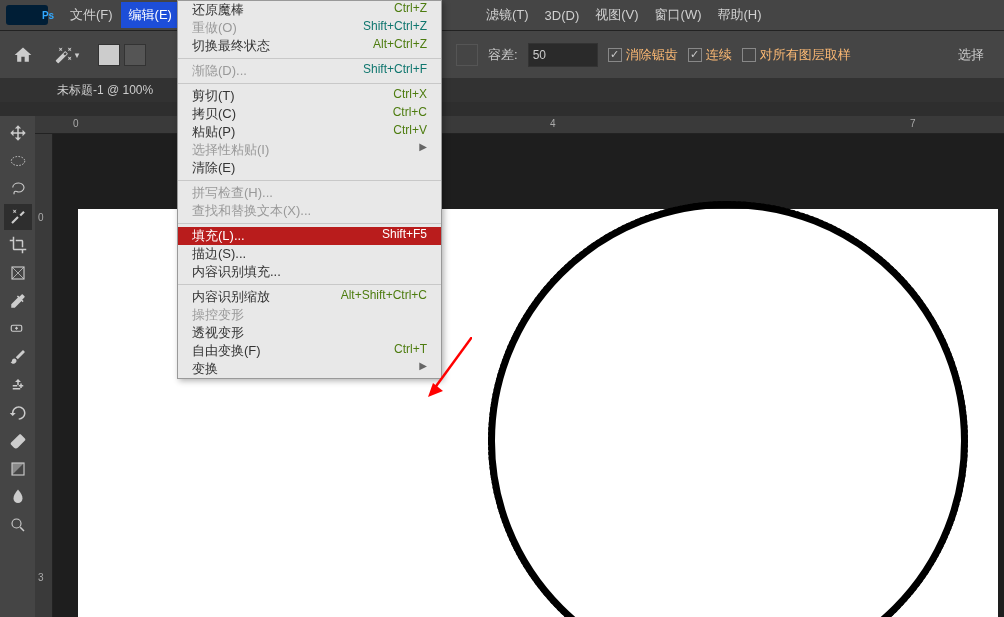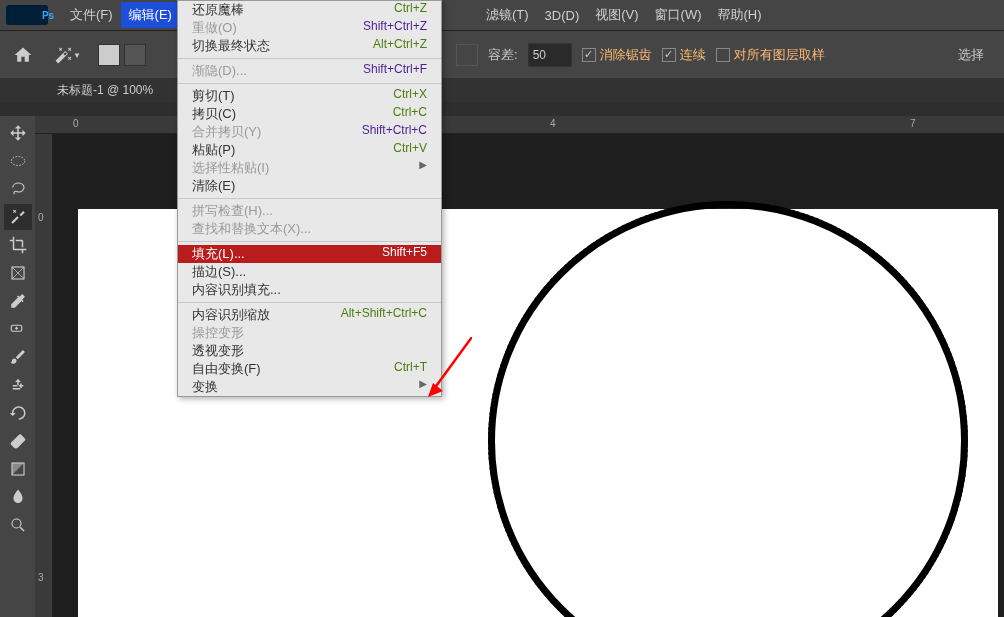--- a/index.html
+++ b/index.html
@@ -12,21 +12,21 @@
     .menu-item.active { background: #1d4ed8; color: #fff; }
     
     
     .options-bar { height: 48px; background: #454545; display: flex; align-items: center; padding: 0 10px; gap: 10px; border-top: 1px solid #222; }
     .home-btn { width: 26px; height: 26px; display: flex; align-items: center; justify-content: center; color: #ccc; }
     .wand-btn { width: 42px; height: 28px; display: flex; align-items: center; justify-content: center; color: #ccc; gap: 2px; }
     .opt-group { display: flex; align-items: center; gap: 4px; }
     .opt-btn { width: 22px; height: 22px; background: #2a2a2a; border: 1px solid #333; }
     .opt-btn.filled { background: #ccc; }
     .opt-label { color: #ccc; font-size: 13px; }
-    .opt-input { width: 44px; height: 24px; background: #2a2a2a; border: 1px solid #333; color: #ccc; font-size: 12px; padding: 0 4px; }
+    .opt-input { width: 70px; height: 24px; background: #2a2a2a; border: 1px solid #333; color: #ccc; font-size: 12px; padding: 0 4px; }
     .opt-check { display: flex; align-items: center; gap: 4px; color: #fdba74; font-size: 13px; }
     .chk { width: 14px; height: 14px; border: 1px solid #888; display: inline-flex; align-items: center; justify-content: center; font-size: 11px; color: #ccc; }
     .chk.on::before { content: "✓"; }
     .select-btn { color: #ccc; font-size: 13px; margin-left: auto; padding: 4px 10px; }
     
     
     .tab-bar { height: 24px; background: #323232; display: flex; align-items: center; padding-left: 45px; }
     .tab { color: #ccc; font-size: 12px; padding: 3px 12px; }
     
     
@@ -47,21 +47,21 @@
     .marching-ants { position: absolute; left: 410px; top: -8px; width: 480px; height: 480px; border: 1px dashed #000; border-radius: 50%; }
     
     
     .dropdown { position: absolute; left: 177px; top: 0; width: 265px; background: #e8e8e8; border: 1px solid #999; box-shadow: 2px 2px 6px rgba(0,0,0,0.3); z-index: 100; }
     .dd-item { display: flex; justify-content: space-between; align-items: flex-start; padding: 0 14px; font-size: 13px; color: #333; cursor: pointer; }
     .dd-item.disabled { color: #999; }
     .dd-item.highlighted { background: #b91c1c; color: #fff; }
     .dd-sep { height: 1px; background: #c8c8c8; margin: 3px 0; }
     .dd-shortcut { color: #4d7c0f; font-size: 12px; }
     .dd-item.highlighted .dd-shortcut { color: #fff; }
-    .dd-item.disabled .dd-shortcut { color: #4c1d95; }
+    .dd-item.disabled .dd-shortcut { color: #0f766e; }
     .dd-arrow { font-size: 10px; color: #666; }
     
     
     .red-arrow { position: absolute; left: 428px; top: 337px; width: 44px; height: 60px; z-index: 200; pointer-events: none; }
   </style>
 </head>
 <body>
 
 <div class="menu-bar">
   <div class="ps-icon">Ps</div>
@@ -235,24 +235,20 @@
     </div>
     <div class="dd-sep"></div>
     <div class="dd-item">
       <span>剪切(T)</span>
       <span class="dd-shortcut">Ctrl+X</span>
     </div>
     <div class="dd-item">
       <span>拷贝(C)</span>
       <span class="dd-shortcut">Ctrl+C</span>
     </div>
-    <div class="dd-item disabled">
-      <span>合并拷贝(Y)</span>
-      <span class="dd-shortcut">Shift+Ctrl+C</span>
-    </div>
     <div class="dd-item">
       <span>粘贴(P)</span>
       <span class="dd-shortcut">Ctrl+V</span>
     </div>
     <div class="dd-item disabled">
       <span>选择性粘贴(I)</span>
       <span class="dd-arrow">▶</span>
     </div>
     <div class="dd-item">
       <span>清除(E)</span>

